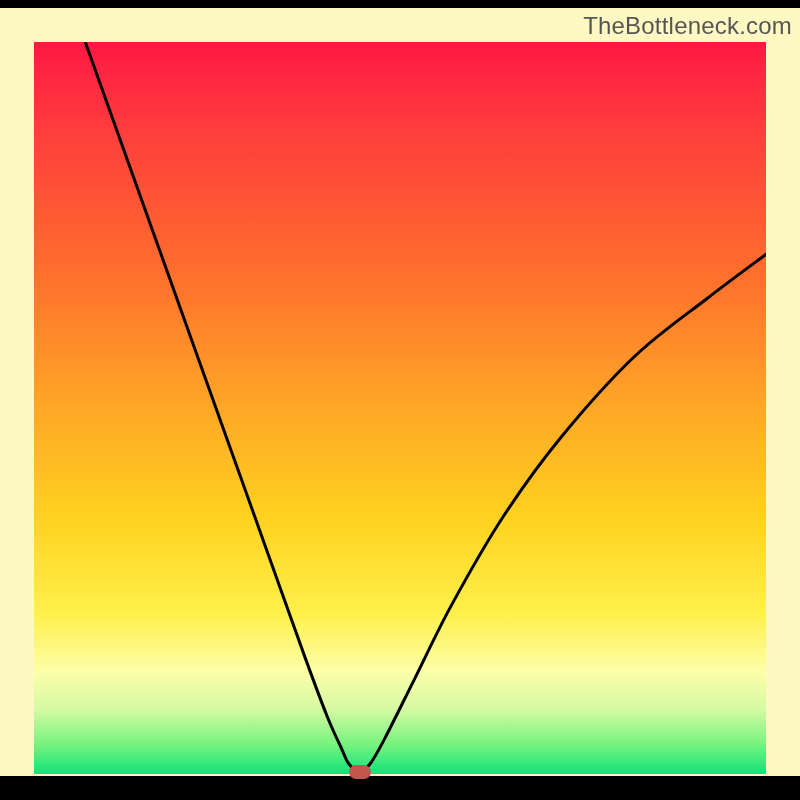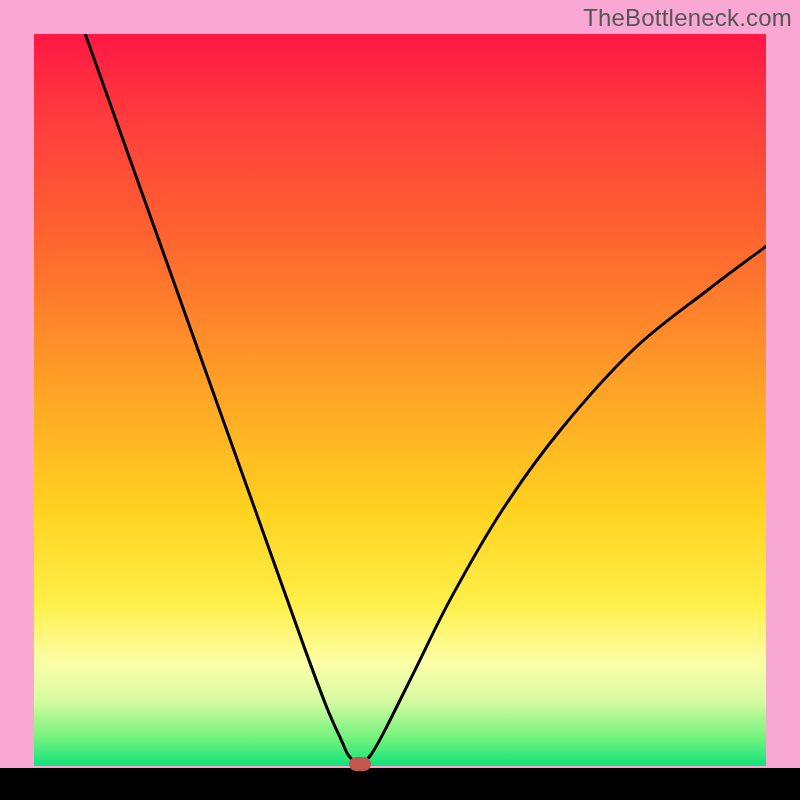--- a/index.html
+++ b/index.html
@@ -6,25 +6,25 @@
     margin: 0;
     padding: 0;
     width: 800px;
     height: 800px;
     background: #000;
     overflow: hidden;
     font-family: Arial, Helvetica, sans-serif;
   }
   .frame {
     position: absolute;
-    top: 0;
+    top: 8px;
     left: 0;
     width: 800px;
     height: 768px;
-    background: #f9a8d4;
+    background: #fef9c3;
   }
   .plot {
     position: absolute;
     top: 34px;
     left: 34px;
     width: 732px;
     height: 732px;
     background: linear-gradient(
       to bottom,
       #ff1844 0%,

